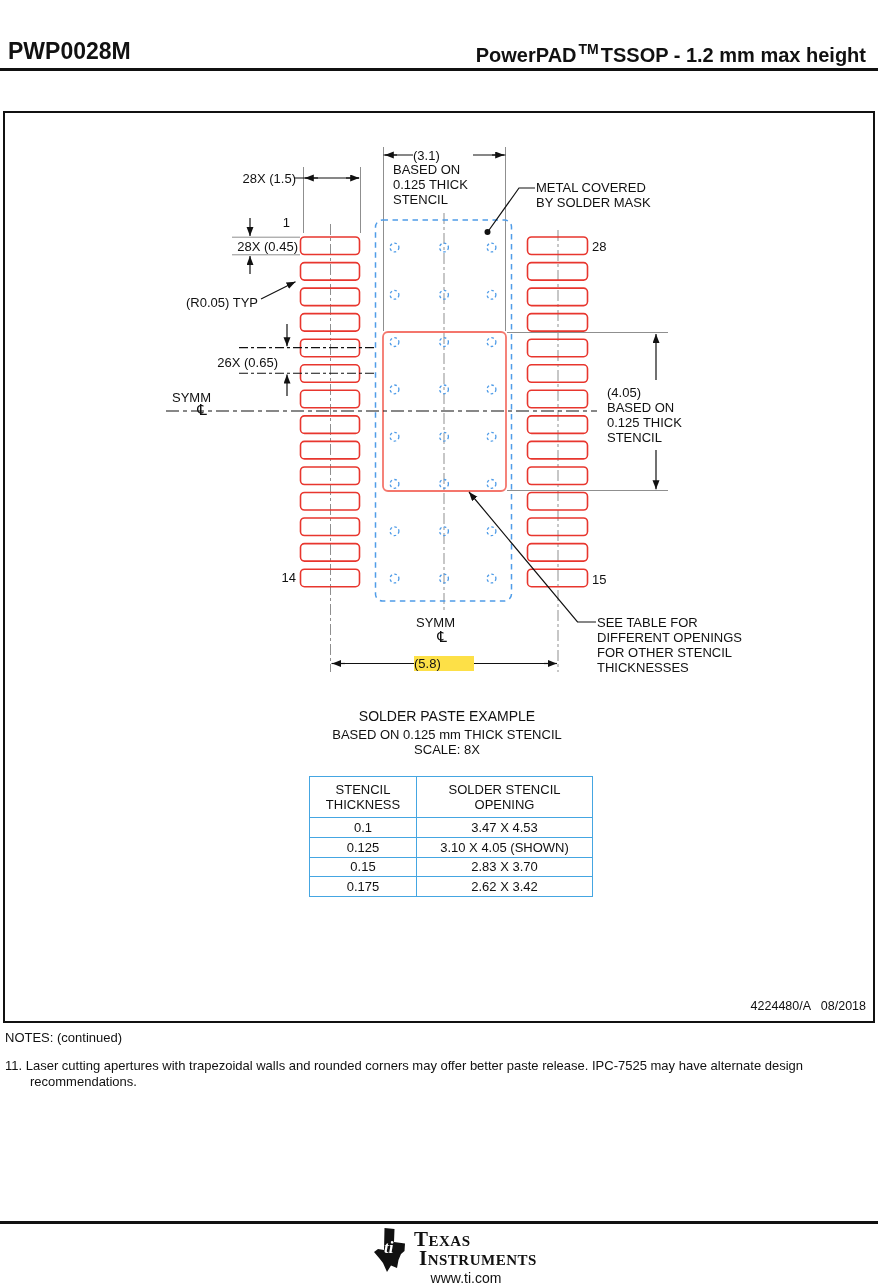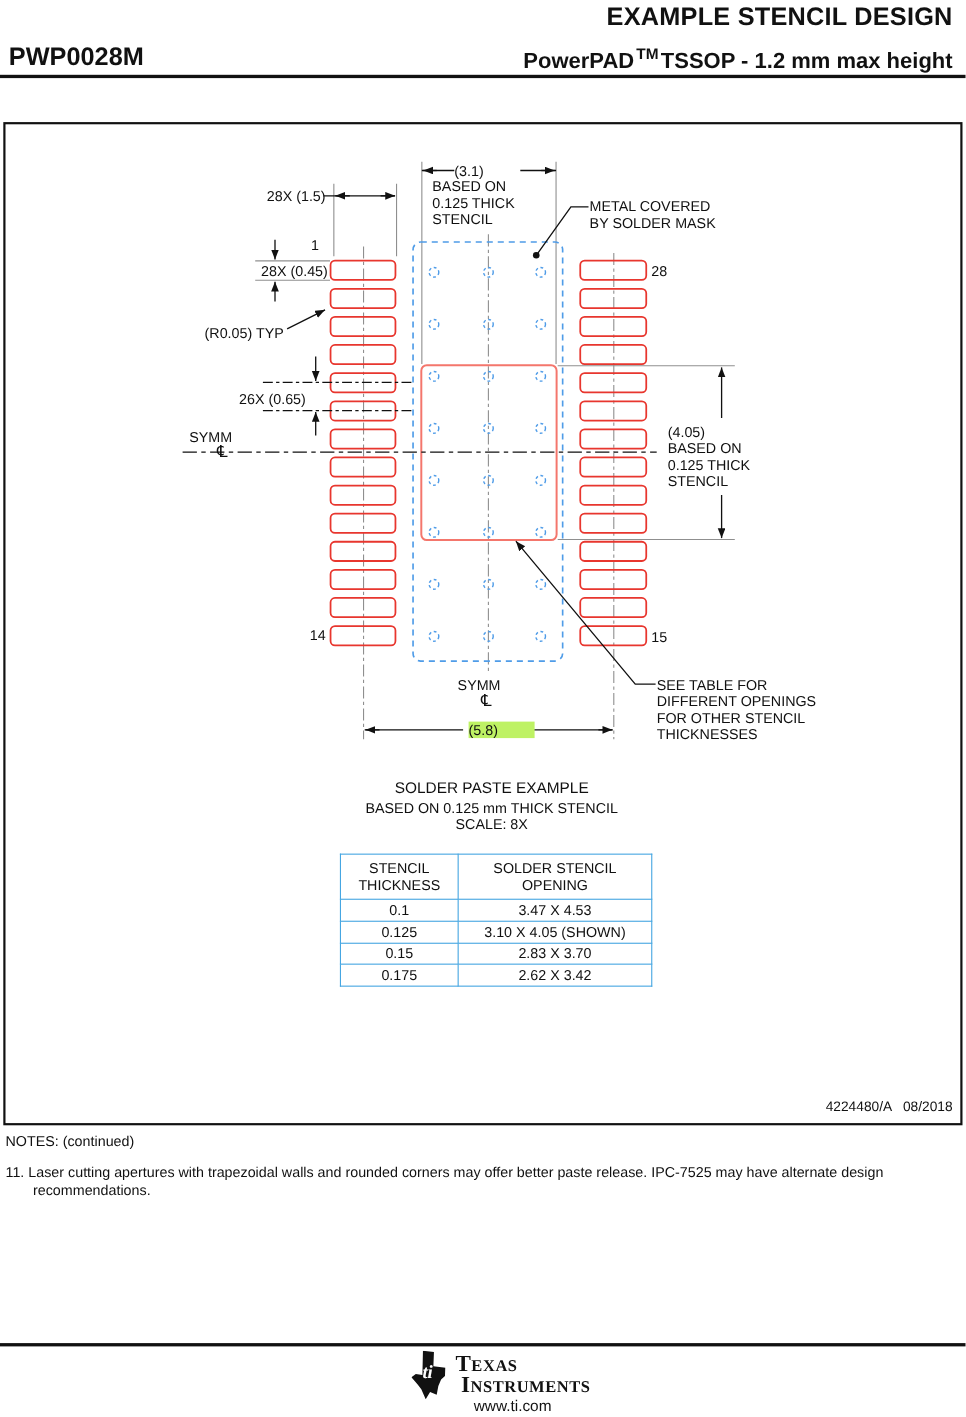--- a/index.html
+++ b/index.html
@@ -34,21 +34,20 @@
       font-weight:bold;font-variant:small-caps;font-size:21px;line-height:19px;letter-spacing:.5px;}
   .ft-logo-text .l2{margin-left:5px;}
   .ft-url{position:absolute;left:366px;top:1270px;width:200px;text-align:center;font-size:14px;}
   svg.linework{position:absolute;left:0;top:0;}
 </style>
 </head>
 <body>
 
 <div class="page">
 
-  <div class="hdr-title">EXAMPLE STENCIL DESIGN</div>
   <div class="hdr-part">PWP0028M</div>
   <div class="hdr-brand"><span>PowerPAD</span><sup>TM</sup><span>TSSOP - 1.2 mm max height</span></div>
   <div class="rule" style="top:68px"></div>
 
   <div class="frame"></div>
 
   <svg class="linework" width="878" height="1288" viewBox="0 0 878 1288">
     <defs>
       <marker id="arr" markerUnits="userSpaceOnUse" markerWidth="10" markerHeight="8" refX="9" refY="3.5" orient="auto">
         <path d="M0,0 L9,3.5 L0,7 Z" fill="#111"></path>
@@ -191,21 +190,21 @@
   <div class="lbl c" style="top:385px;left:607px;width:100px">(4.05)</div>
   <div class="lbl c" style="top:400px;left:607px;width:100px">BASED ON
 0.125 THICK
 STENCIL</div>
 
   <div class="lbl r" style="top:570px;left:272px;width:24px">14</div>
   <div class="lbl" style="top:572px;left:592px;width:28px">15</div>
 
   <div class="lbl c" style="top:615px;left:416px;width:56px">SYMM</div>
   <div class="cl-sym" style="top:628px;left:428px;width:28px">℄</div>
-  <div class="lbl c" style="top:656px;left:426px;width:60px;background:#bef264">(5.8)</div>
+  <div class="lbl c" style="top:656px;left:414px;width:60px;background:#fde047">(5.8)</div>
   <div class="lbl" style="top:615px;left:597px;width:170px">SEE TABLE FOR
 DIFFERENT OPENINGS
 FOR OTHER STENCIL
 THICKNESSES</div>
 
   <div class="cap-title">SOLDER PASTE EXAMPLE</div>
   <div class="cap-sub" style="top:727px">BASED ON 0.125 mm THICK STENCIL</div>
   <div class="cap-sub" style="top:742px">SCALE: 8X</div>
 
   <table class="sp">

